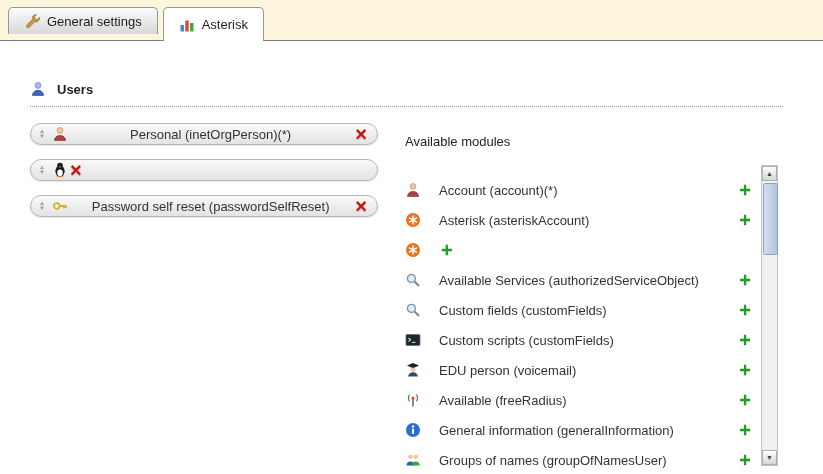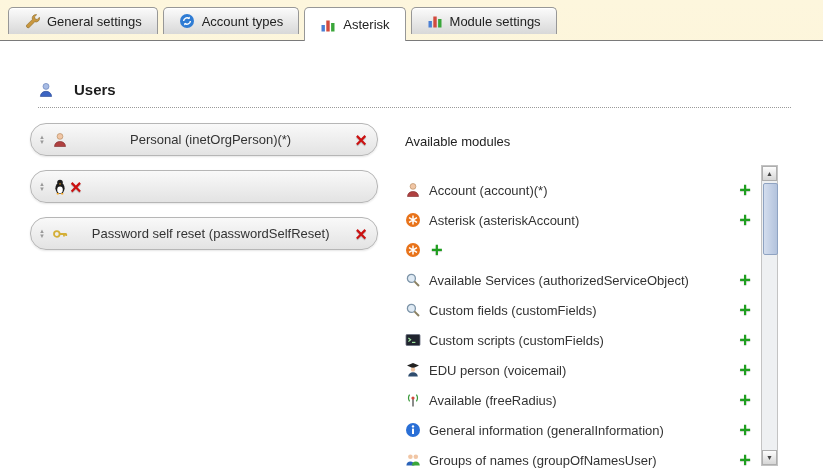--- a/index.html
+++ b/index.html
@@ -17,43 +17,43 @@
     font-size:13px;color:#222;cursor:pointer;box-shadow:inset 0 1px 0 #fff;
     white-space:nowrap;
   }
   .tab.active{
     height:34px;background:#fff;margin-bottom:-1px;z-index:4;position:relative;
     box-shadow:none;
   }
   
   .content{position:absolute;left:0;top:40px;right:0;bottom:0;background:#fff;border-top:1px solid #7a7a7a;}
   .users-header{
-    position:absolute;left:38px;top:40px;width:753px;display:flex;align-items:center;gap:20px;
-    padding-bottom:9px;border-bottom:1px dotted #9a9a9a;font-weight:bold;font-size:15px;color:#1d1d1d;
+    position:absolute;left:30px;top:40px;width:753px;display:flex;align-items:center;gap:11px;
+    padding-bottom:9px;border-bottom:1px dotted #9a9a9a;font-weight:bold;font-size:13px;color:#1d1d1d;
   }
   .col-heading{font-size:13px;color:#222;margin:0 0 26px 0;}
   #left-col{position:absolute;left:30px;top:82px;width:348px;}
   #right-col{position:absolute;left:405px;top:82px;width:348px;margin-top:11px;}
   
   .selected-item{
-    display:flex;align-items:center;height:33px;box-sizing:border-box;padding:0 8px;margin-bottom:14px;
+    display:flex;align-items:center;height:22px;box-sizing:border-box;padding:0 8px;margin-bottom:14px;
     border:1px solid #b6b6b6;border-radius:16px;
     background:linear-gradient(#f9f9f9,#e3e3e3);
     box-shadow:0 1px 2px rgba(0,0,0,.10);
     cursor:move;
   }
   .drag-handle{display:flex;flex-direction:column;align-items:center;margin-right:7px;color:#9a9a9a;cursor:ns-resize;}
   .drag-handle .tri{font-size:6px;line-height:5px;}
   .selected-item .label{flex:1;text-align:center;font-size:13px;color:#333;}
   .btn-delete{
     border:none;background:none;padding:0 2px;color:#cc1111;font-weight:bold;font-size:20px;line-height:16px;
     cursor:pointer;text-shadow:0 1px 1px rgba(0,0,0,.25);font-family:"Liberation Sans",sans-serif;
   }
   
-  .available-item{display:flex;align-items:center;height:30px;gap:8px;}
+  .available-item{display:flex;align-items:center;height:30px;gap:18px;}
   .available-item .label{flex:1;font-size:13px;color:#333;}
   .btn-add{
     border:none;background:none;padding:0 2px;color:#1f9e1f;font-weight:bold;font-size:20px;line-height:16px;
     cursor:pointer;text-shadow:0 1px 1px rgba(0,0,0,.2);font-family:"Liberation Sans",sans-serif;
   }
   
   .icon{width:16px;height:16px;display:inline-flex;align-items:center;justify-content:center;flex:0 0 16px;}
   .icon svg{display:block;}
   
   .scrollbar{position:absolute;left:761px;top:124px;width:17px;height:301px;box-sizing:border-box;
@@ -71,52 +71,30 @@
 
 <div class="tabbar">
   <div class="tab">
     <span class="icon">
         <svg width="16" height="16" viewBox="0 0 16 16">
           <path d="M11.8 1.6a3.6 3.6 0 0 0-3.4 4.8L3 11.8a1.7 1.7 0 1 0 2.4 2.4l5.4-5.4a3.6 3.6 0 0 0 4.6-4.5l-2.2 2.2-2.1-.6-.6-2.1 2.2-2.1a3.6 3.6 0 0 0-.9-.1z" fill="#c9973f" stroke="#8a6a2a" stroke-width=".6"></path>
         </svg>
       </span>
     <span>General settings</span>
   </div>
-  <div class="tab">
-    <span class="icon">
-        <svg width="16" height="16" viewBox="0 0 16 16">
-          <circle cx="8" cy="8" r="7" fill="#2f7cd4"></circle>
-          <path d="M4.6 8a3.4 3.4 0 0 1 5.6-2.4" fill="none" stroke="#fff" stroke-width="1.4"></path>
-          <path d="M11.4 8a3.4 3.4 0 0 1-5.6 2.4" fill="none" stroke="#fff" stroke-width="1.4"></path>
-          <path d="M10.8 3.6v2.2H8.6z" fill="#fff"></path>
-          <path d="M5.2 12.4V10.2h2.2z" fill="#fff"></path>
-        </svg>
-      </span>
-    <span>Account types</span>
-  </div>
   <div class="tab active">
     <span class="icon">
         <svg width="16" height="16" viewBox="0 0 16 16">
           <rect x="1.5" y="8" width="3.4" height="6.5" fill="#4a7fd4"></rect>
           <rect x="6.3" y="3.5" width="3.4" height="11" fill="#d24b3e"></rect>
           <rect x="11.1" y="6" width="3.4" height="8.5" fill="#3aa63a"></rect>
         </svg>
       </span>
     <span>Asterisk</span>
   </div>
-  <div class="tab">
-    <span class="icon">
-        <svg width="16" height="16" viewBox="0 0 16 16">
-          <rect x="1.5" y="8" width="3.4" height="6.5" fill="#4a7fd4"></rect>
-          <rect x="6.3" y="3.5" width="3.4" height="11" fill="#d24b3e"></rect>
-          <rect x="11.1" y="6" width="3.4" height="8.5" fill="#3aa63a"></rect>
-        </svg>
-      </span>
-    <span>Module settings</span>
-  </div>
 </div>
 
 <div class="content">
 
   <div class="users-header">
     <span class="icon">
         <svg width="16" height="16" viewBox="0 0 16 16">
           <circle cx="8" cy="4.4" r="3" fill="#a8bce4" stroke="#5a76b4" stroke-width=".6"></circle>
           <path d="M2.4 14.5c0-3.2 2.5-5.2 5.6-5.2s5.6 2 5.6 5.2z" fill="#3c64c2" stroke="#2a4890" stroke-width=".6"></path>
         </svg>

